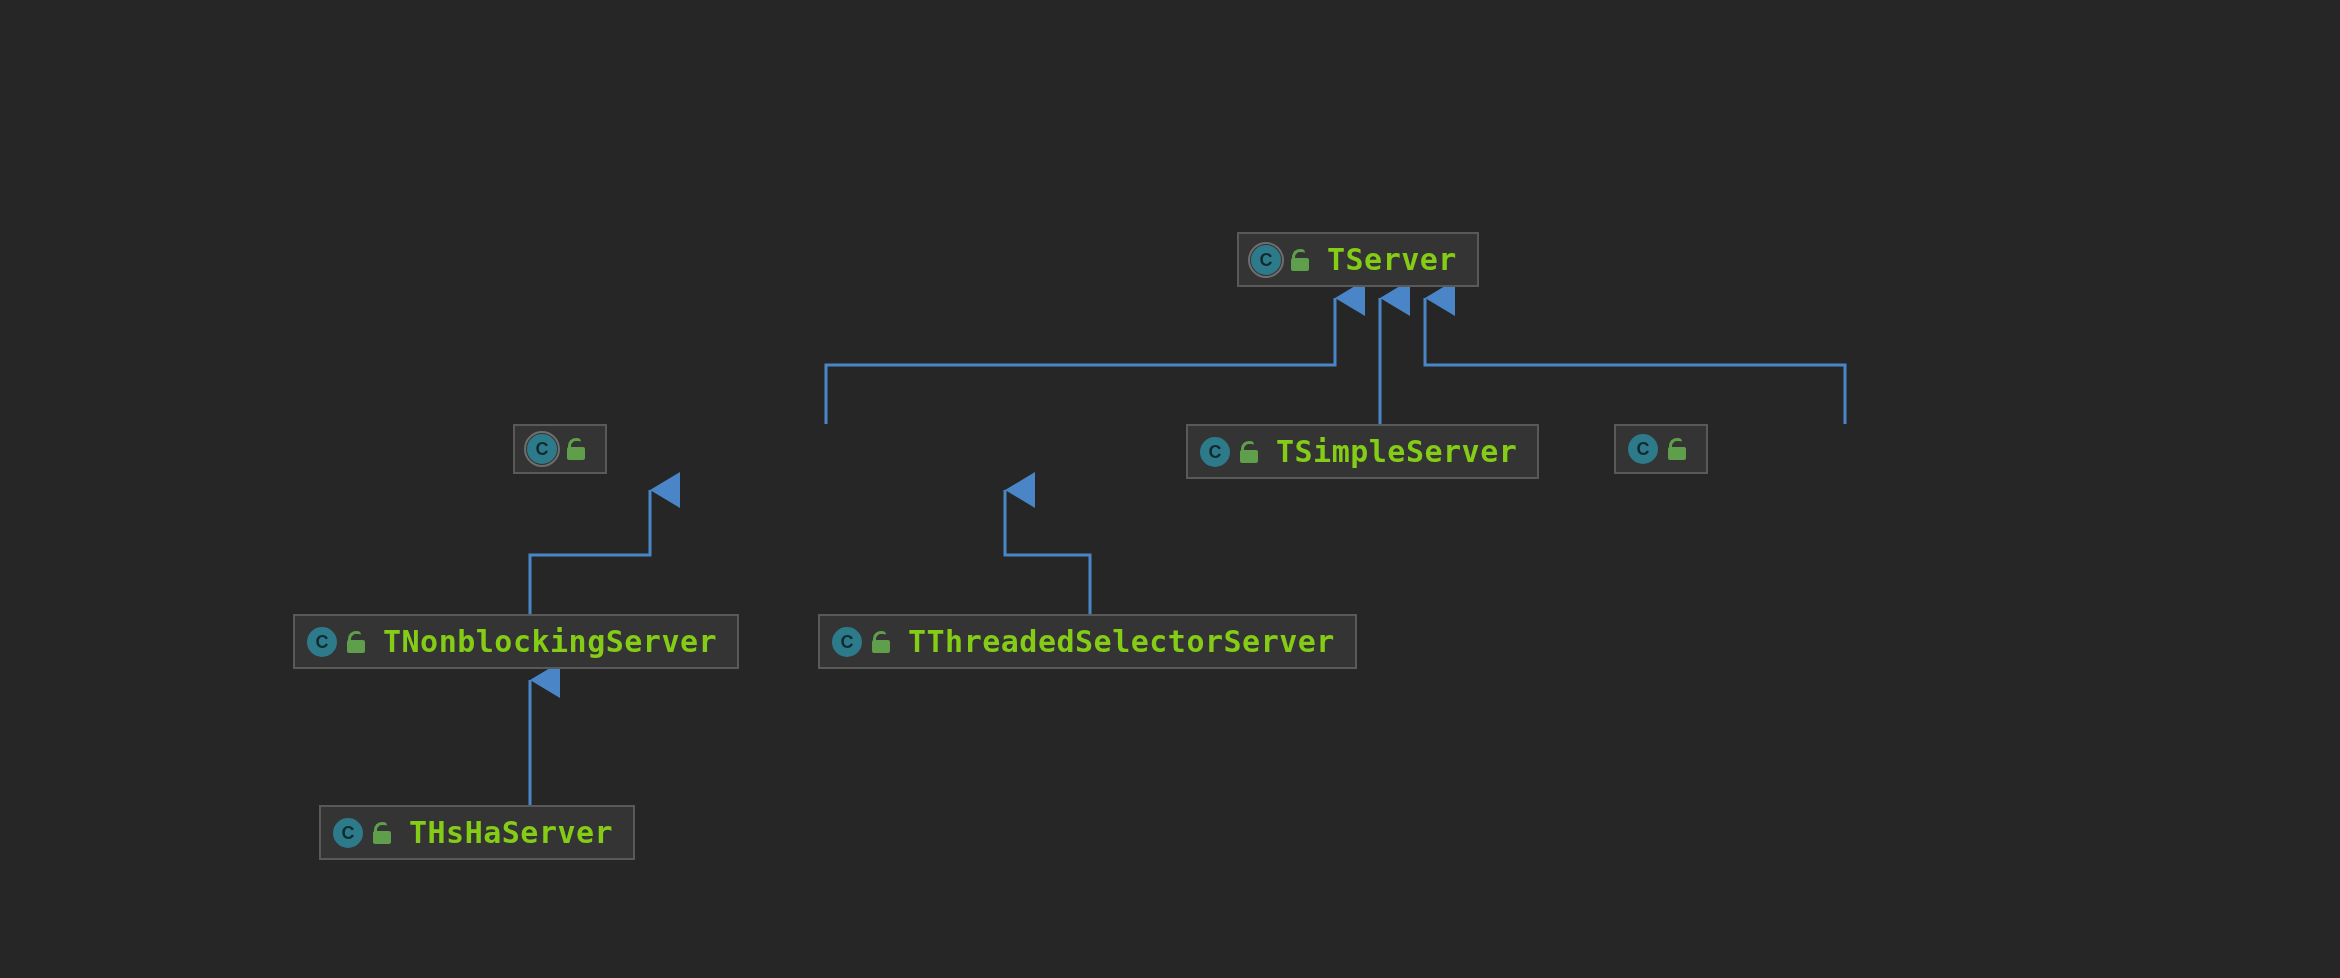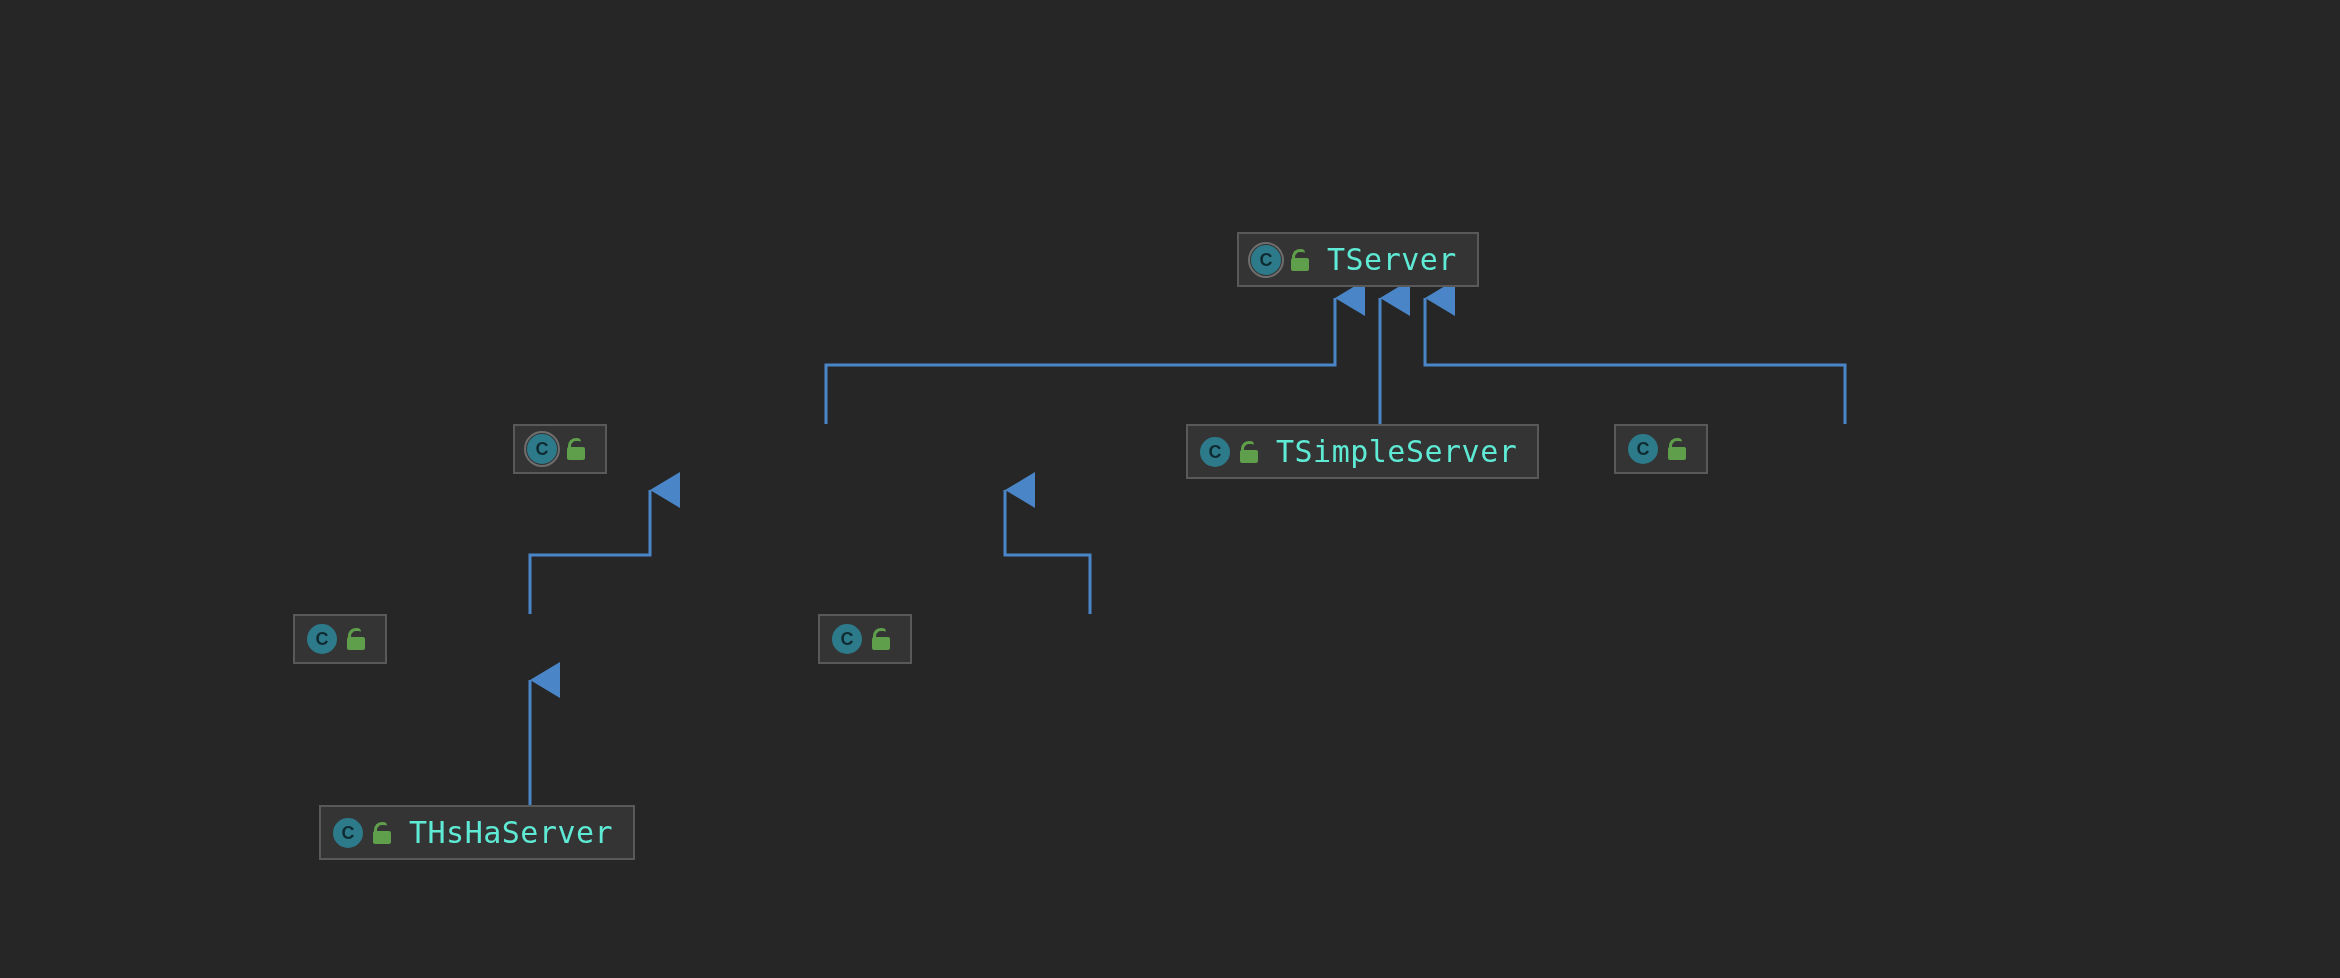--- a/index.html
+++ b/index.html
@@ -23,22 +23,23 @@
     border: 2px solid #595959;
     background: #343434;
     display: flex;
     align-items: center;
     padding: 8px 20px 8px 12px;
     white-space: nowrap;
   }
   .node .label {
     font-size: 30px;
     letter-spacing: 0.5px;
-    color: #5eead4;
+    color: #84cc16;
     margin-left: 18px;
+    font-weight: bold;
   }
   .icon-stack {
     position: relative;
     width: 30px;
     height: 30px;
     flex-shrink: 0;
   }
   .class-icon {
     width: 30px;
     height: 30px;
@@ -156,27 +157,29 @@
       <span class="class-icon">C</span>
     </span>
     <span class="lock-icon"></span>
   </div>
 
   <div class="node" style="left:293px; top:614px;">
     <span class="icon-stack">
       <span class="class-icon">C</span>
     </span>
     <span class="lock-icon"></span>
+    <span class="label">TNonblockingServer</span>
   </div>
 
   <div class="node" style="left:818px; top:614px;">
     <span class="icon-stack">
       <span class="class-icon">C</span>
     </span>
     <span class="lock-icon"></span>
+    <span class="label">TThreadedSelectorServer</span>
   </div>
 
   <div class="node" style="left:319px; top:805px;">
     <span class="icon-stack">
       <span class="class-icon">C</span>
     </span>
     <span class="lock-icon"></span>
     <span class="label">THsHaServer</span>
   </div>
 

